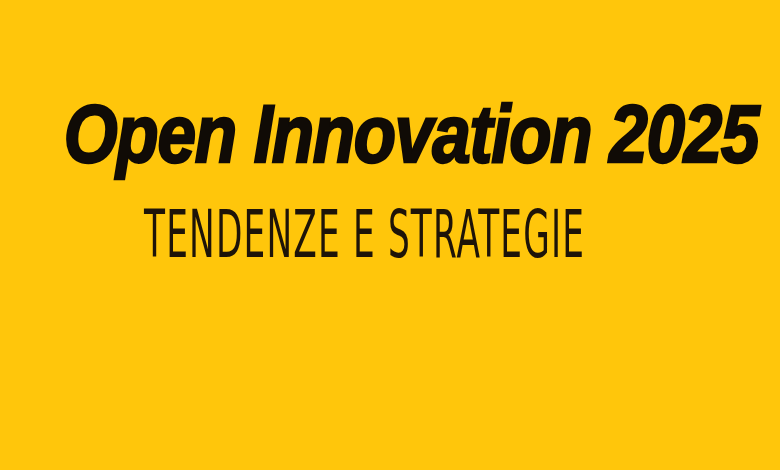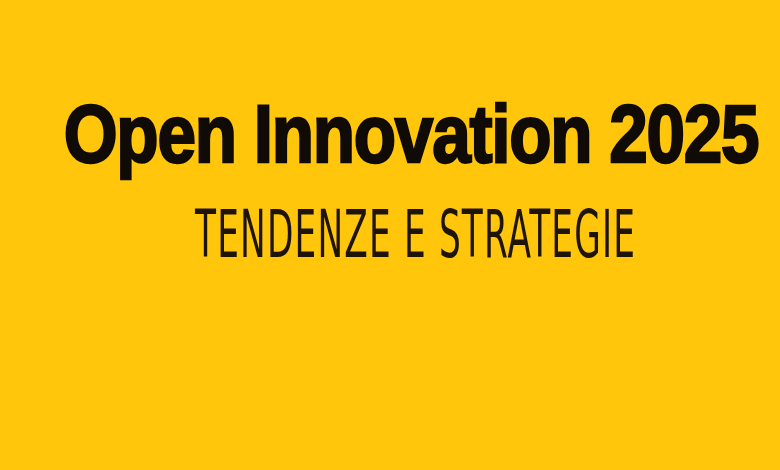--- a/index.html
+++ b/index.html
@@ -23,20 +23,21 @@
   }
 
   
   .headline-row {
     position: absolute;
     top: 93px;
     left: 0;
     width: 780px;
     text-align: right;
     white-space: nowrap;
+    font-style: italic;
   }
 
   .headline {
     display: inline-block;
     font-family: "Liberation Sans Narrow", "Liberation Sans", sans-serif;
     font-weight: 700;
     font-size: 82px;
     line-height: 1;
     letter-spacing: -1.5px;
     color: #100B06;
@@ -44,21 +45,21 @@
     transform-origin: center center;
     -webkit-text-stroke: 2.4px #100B06;
     paint-order: stroke fill;
   }
 
   
   .subline-row {
     position: absolute;
     left: 0;
     width: 780px;
-    text-align: right;
+    text-align: left;
     white-space: nowrap;
   }
 
   #subline-row-1 { top: 203px; }
   #subline-row-2 { top: 299px; }
 
   .subline {
     display: inline-block;
     font-family: "DejaVu Sans Condensed", "Liberation Sans", sans-serif;
     font-weight: 400;

